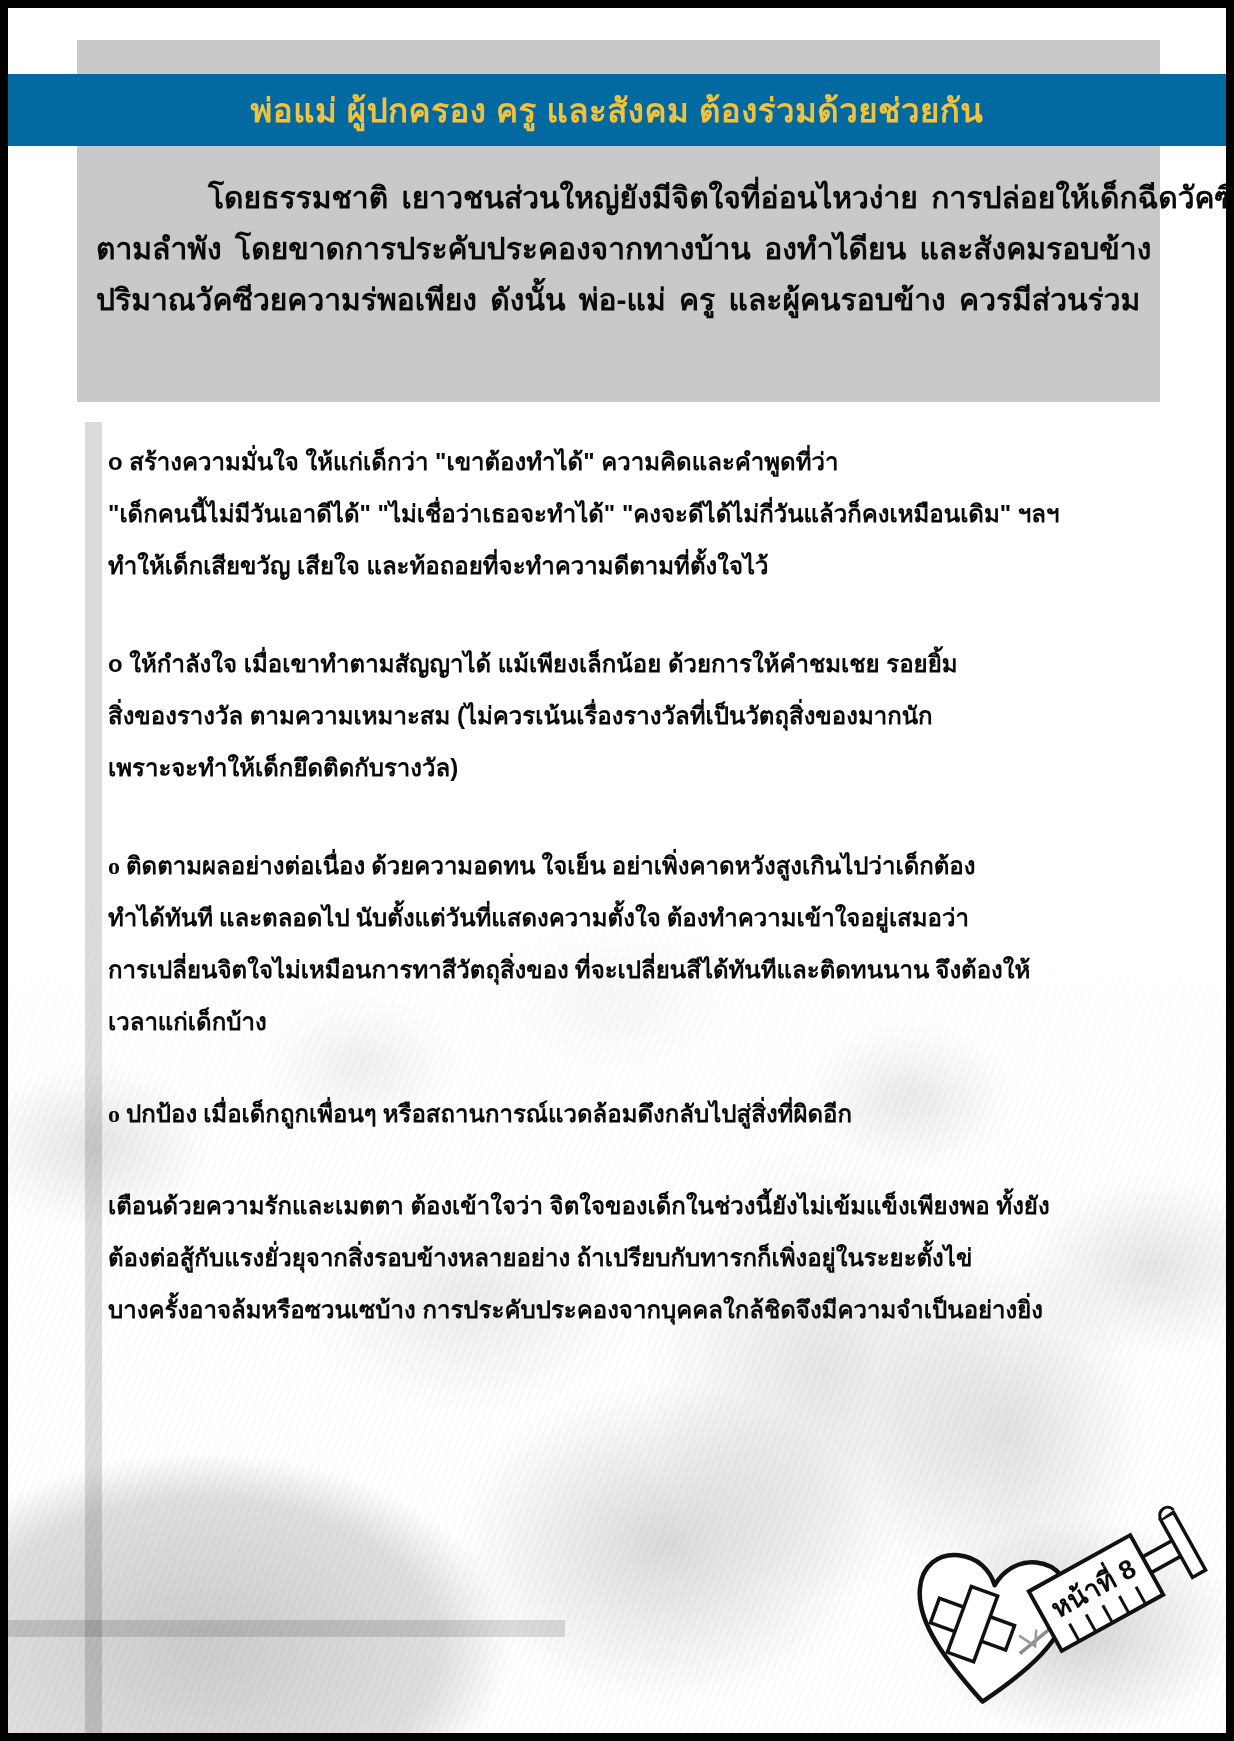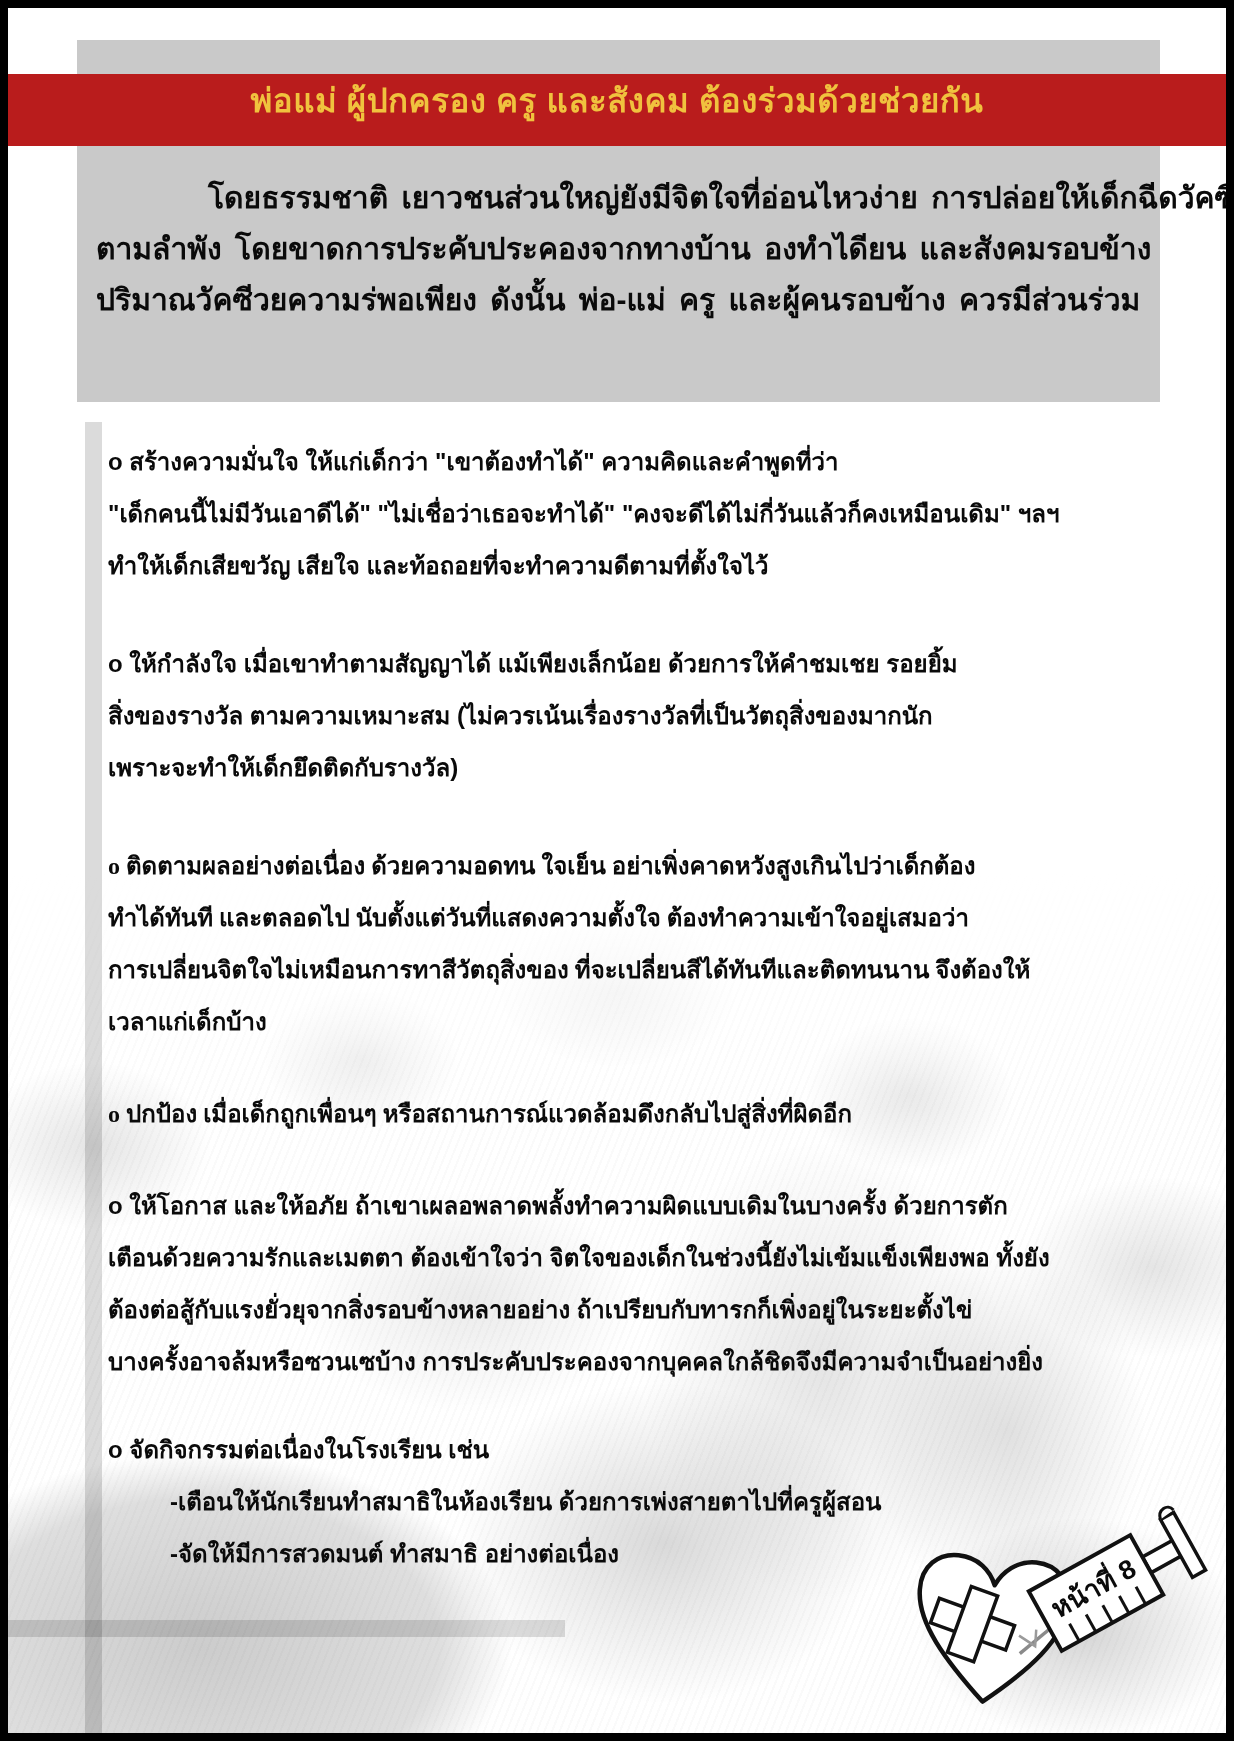--- a/index.html
+++ b/index.html
@@ -30,22 +30,22 @@
       radial-gradient(ellipse 190px 130px at 94% 46%, rgba(0,0,0,.10), rgba(0,0,0,0) 70%),
       radial-gradient(ellipse 240px 160px at 38% 50%, rgba(0,0,0,.08), rgba(0,0,0,0) 70%),
       radial-gradient(ellipse 200px 260px at 82% 65%, rgba(0,0,0,.12), rgba(0,0,0,0) 70%);
   }
   .intro-box{
     position:absolute;left:69px;top:32px;width:1083px;height:362px;
     background:#c9c9c9;
   }
   .header-bar{
     position:absolute;left:0;right:0;top:66px;height:72px;
-    background:#b91c1c;
-    display:flex;justify-content:center;
+    background:#0369a1;
+    display:flex;align-items:center;justify-content:center;
   }
   .header-title{
     color:#f0c23e;font-size:33px;font-weight:700;letter-spacing:.5px;
     white-space:nowrap;
   }
   .intro-text{
     position:absolute;left:88px;top:164px;width:1064px;
     font-size:30px;font-weight:700;line-height:51px;word-spacing:5px;
   }
   .intro-text .line{white-space:nowrap;}
@@ -114,31 +114,25 @@
       <div class="line">ทำได้ทันที และตลอดไป นับตั้งแต่วันที่แสดงความตั้งใจ ต้องทำความเข้าใจอยู่เสมอว่า</div>
       <div class="line">การเปลี่ยนจิตใจไม่เหมือนการทาสีวัตถุสิ่งของ ที่จะเปลี่ยนสีได้ทันทีและติดทนนาน จึงต้องให้</div>
       <div class="line">เวลาแก่เด็กบ้าง</div>
     </div>
 
     <div class="bullet mb40">
       <div class="line">o ปกป้อง เมื่อเด็กถูกเพื่อนๆ หรือสถานการณ์แวดล้อมดึงกลับไปสู่สิ่งที่ผิดอีก</div>
     </div>
 
     <div class="bullet mb36">
-      <div class="line">o ให้โอกาส และให้อภัย ถ้าเขาเผลอพลาดพลั้งทำความผิดแบบเดิมในบางครั้ง  ด้วยการตัก</div>
       <div class="line">เตือนด้วยความรักและเมตตา ต้องเข้าใจว่า จิตใจของเด็กในช่วงนี้ยังไม่เข้มแข็งเพียงพอ ทั้งยัง</div>
       <div class="line">ต้องต่อสู้กับแรงยั่วยุจากสิ่งรอบข้างหลายอย่าง   ถ้าเปรียบกับทารกก็เพิ่งอยู่ในระยะตั้งไข่</div>
       <div class="line">บางครั้งอาจล้มหรือซวนเซบ้าง การประคับประคองจากบุคคลใกล้ชิดจึงมีความจำเป็นอย่างยิ่ง</div>
     </div>
 
-    <div class="bullet">
-      <div class="line">o จัดกิจกรรมต่อเนื่องในโรงเรียน เช่น</div>
-      <div class="subline">-เตือนให้นักเรียนทำสมาธิในห้องเรียน ด้วยการเพ่งสายตาไปที่ครูผู้สอน</div>
-      <div class="subline">-จัดให้มีการสวดมนต์ ทำสมาธิ อย่างต่อเนื่อง</div>
-    </div>
 
   </div>
 
   <svg class="stamp" viewBox="0 0 400 300">
 
     <g transform="rotate(6 170 200)">
       <path d="M 170 272
                C 128 234, 97 200, 96 167
                C 95 143, 111 129, 131 129
                C 151 129, 164 141, 170 155

